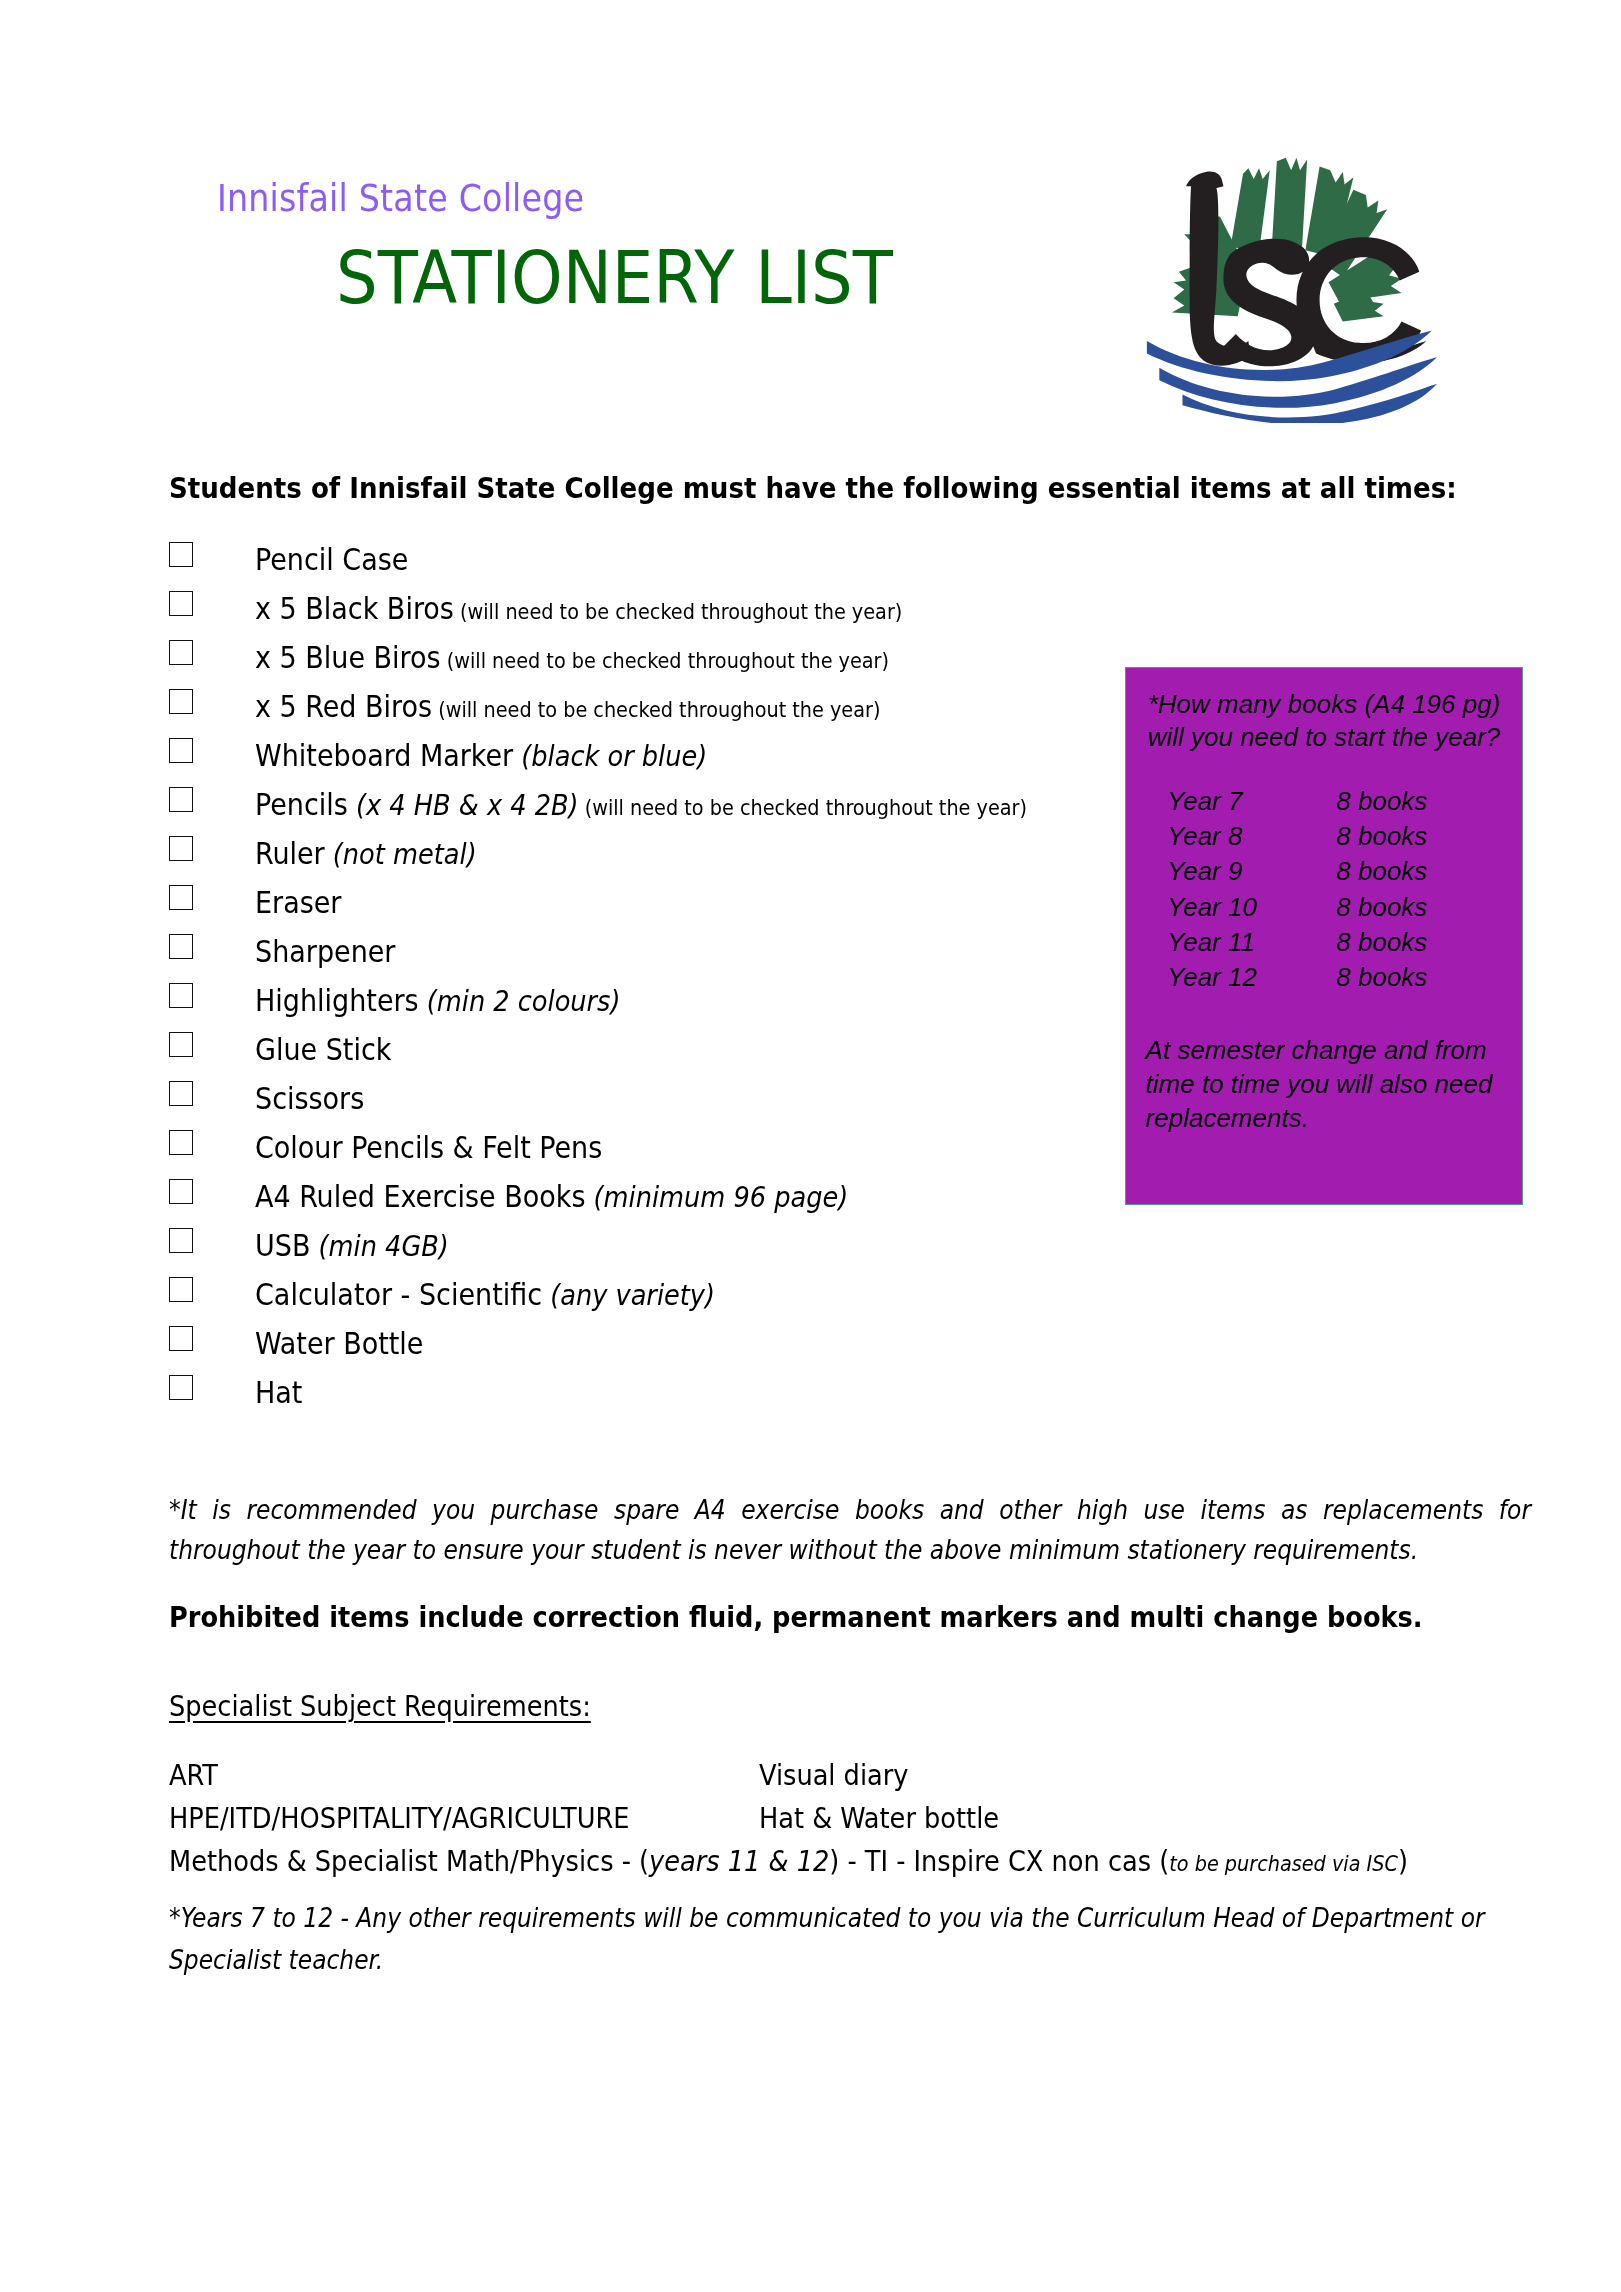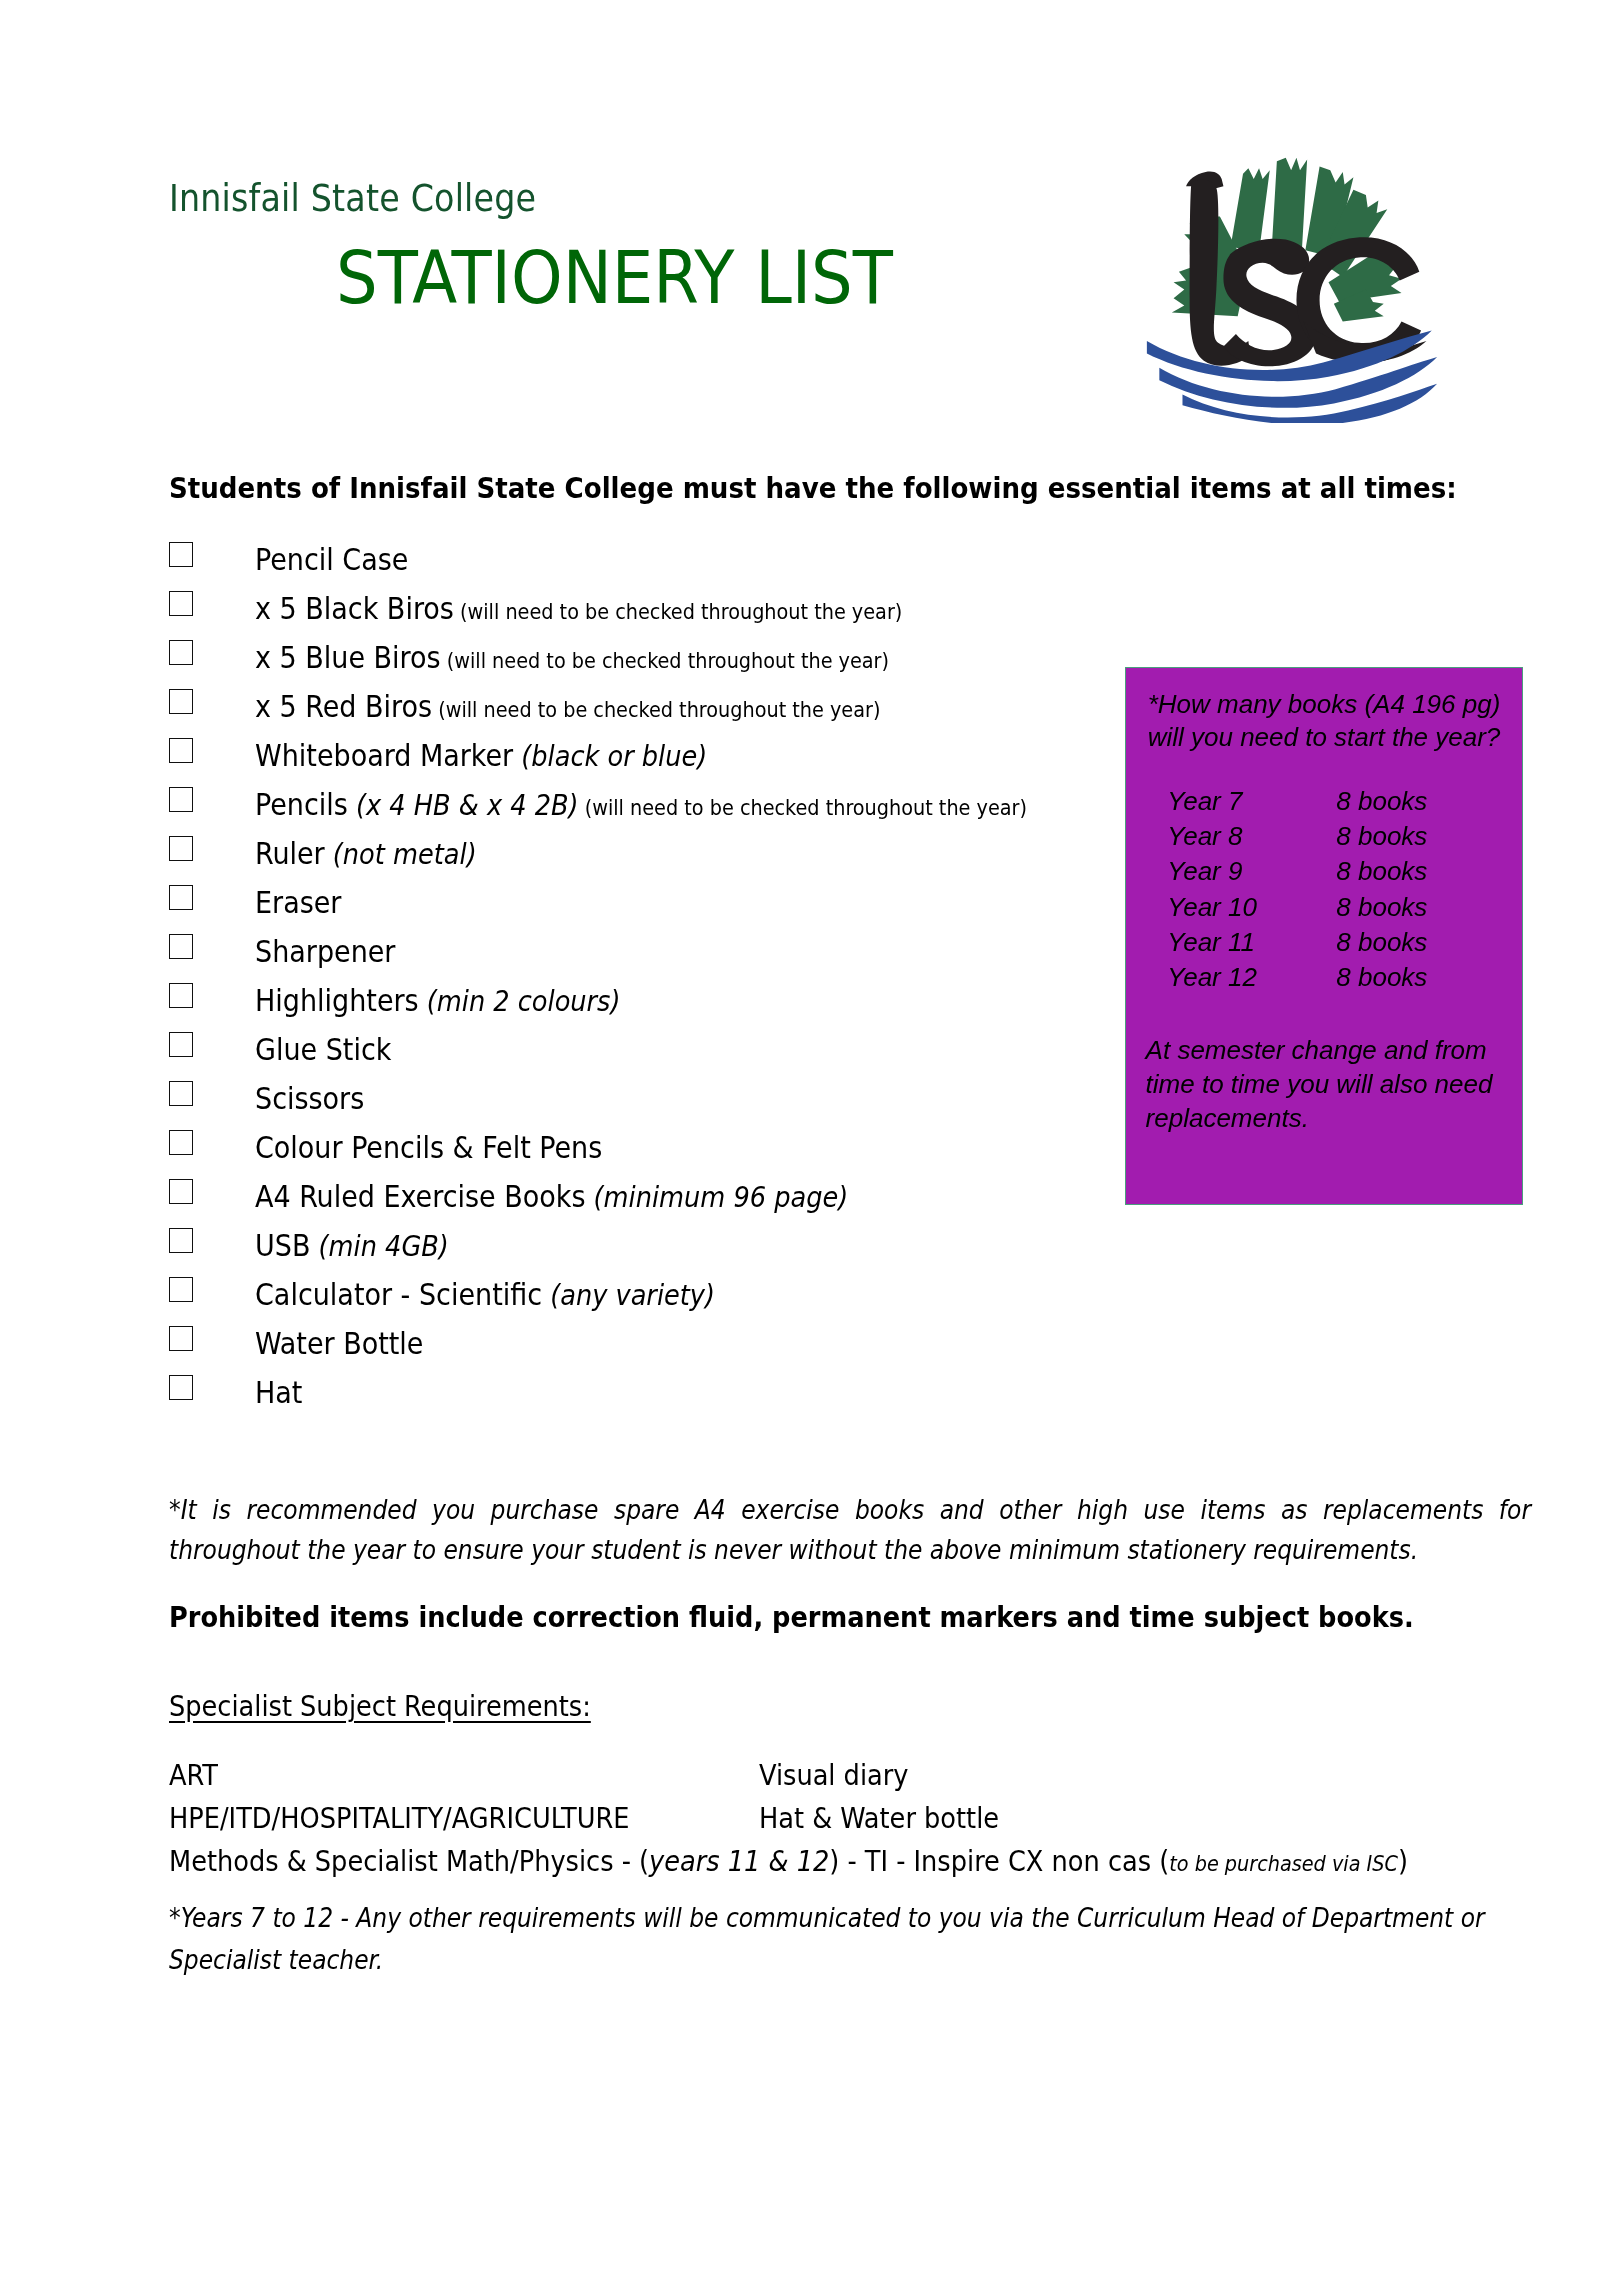--- a/index.html
+++ b/index.html
@@ -27,22 +27,23 @@
     left: 169px;
     top: 178px;
     width: 891px;
   }
   .school-name {
     font-family: "DejaVu Sans Condensed", "Liberation Sans Narrow", "Liberation Sans", sans-serif;
     font-stretch: condensed;
     font-size: 37px;
     line-height: 1.15;
     letter-spacing: 0.2px;
-    color: #14532d;
-    white-space: nowrap;
+    color: #8b5cf6;
+    white-space: nowrap;
+    margin-left: 48px;
   }
   .doc-title {
     font-family: "DejaVu Sans Condensed", "Liberation Sans Narrow", "Liberation Sans", sans-serif;
     font-stretch: condensed;
     font-size: 73px;
     line-height: 1.05;
     color: #006607;
     margin-top: 19.6px;
     white-space: nowrap;
     text-align: center;
@@ -360,21 +361,21 @@
         <div class="books-row">
           <span class="yr">Year 12</span>
           <span class="bk">8 books</span>
         </div>
       </div>
     <div class="books-note">At semester change and from time to time you will also need replacements.</div>
   </div>
 
   <div class="note-para">*It is recommended you purchase spare A4 exercise books and other high use items as replacements for throughout the year to ensure your student is never without the above minimum stationery requirements.</div>
 
-  <div class="prohibited">Prohibited items include correction fluid, permanent markers and time subject books.</div>
+  <div class="prohibited">Prohibited items include correction fluid, permanent markers and multi change books.</div>
 
   <div class="spec-heading">Specialist Subject Requirements:</div>
 
   <div class="spec-list">
       <div class="spec-row">
         <span class="subj">ART</span>
         <span class="req">Visual diary</span>
       </div>
       <div class="spec-row">
         <span class="subj">HPE/ITD/HOSPITALITY/AGRICULTURE</span>

